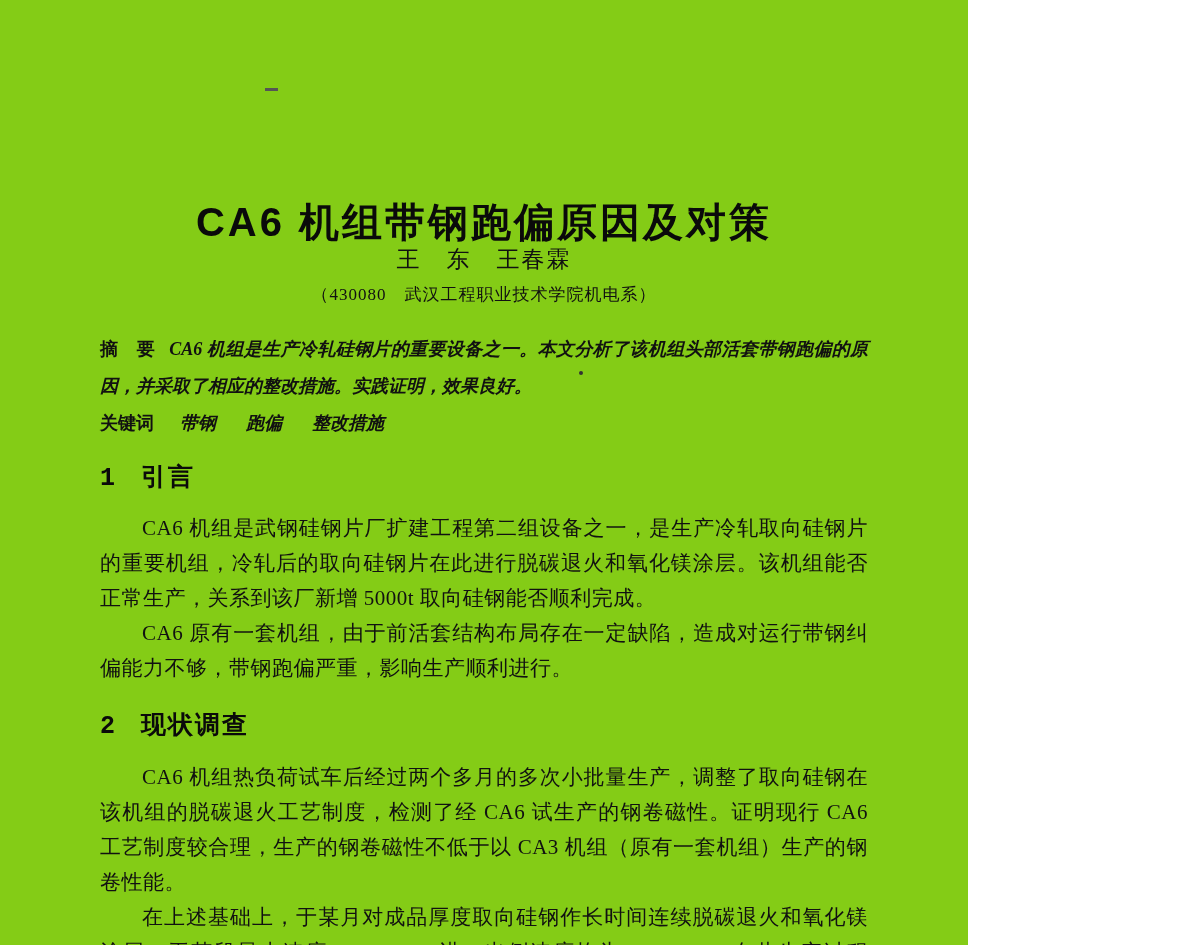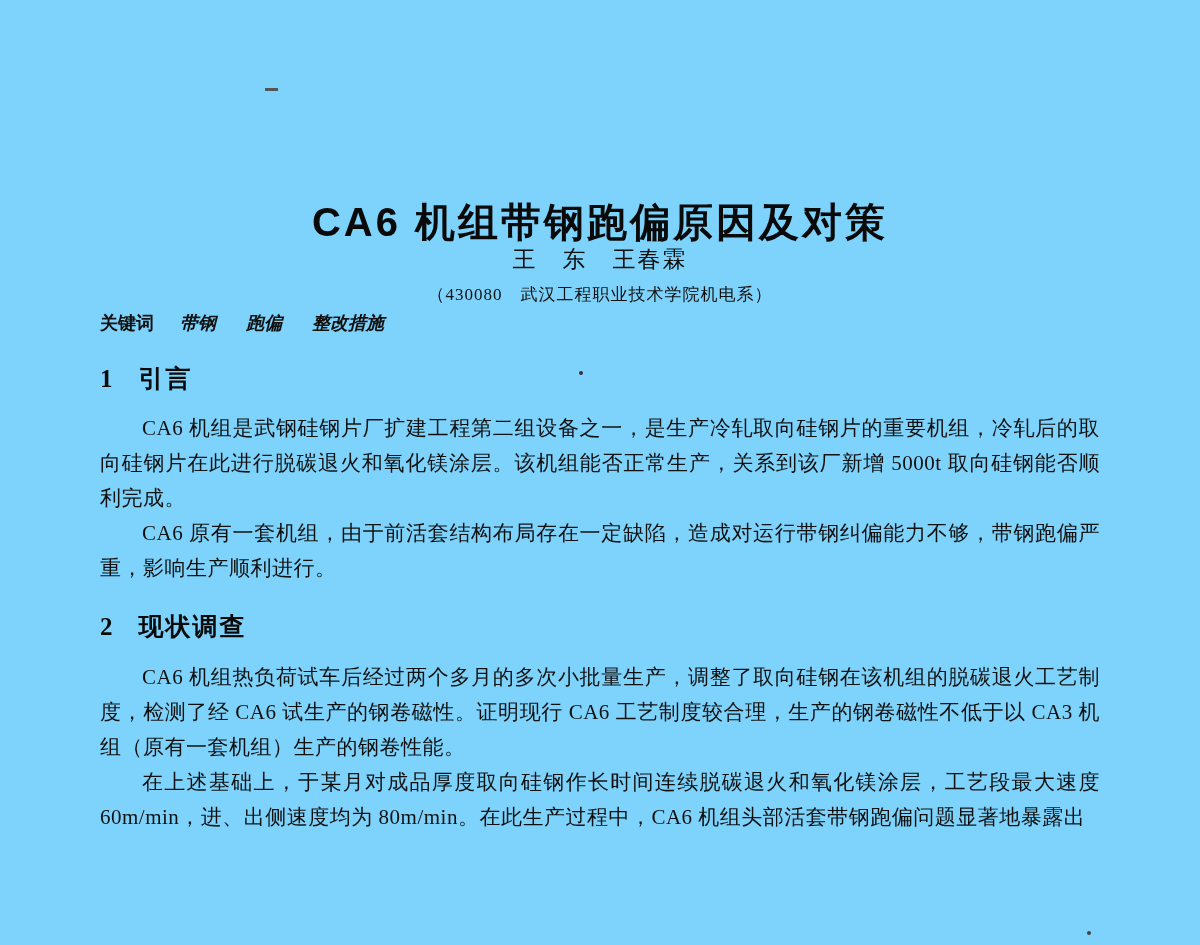--- a/index.html
+++ b/index.html
@@ -1,20 +1,20 @@
 <!DOCTYPE html>
 <html><head>
 <meta charset="utf-8">
 <style>
   html, body { margin: 0; padding: 0; background: #ffffff; }
   .page {
     position: relative;
-    width: 1200px;
+    width: 968px;
     height: 945px;
-    background: #7dd3fc;
+    background: #84cc16;
     color: #111111;
     overflow: hidden;
     font-family: "Liberation Serif", "DejaVu Serif", serif;
   }
   .content {
     padding: 0 100px;
   }
   .doc-title {
     margin: 198px 0 0 0;
     text-align: center;
@@ -63,21 +63,21 @@
     margin-right: 26px;
     margin-top: 48px;
   }
   .keywords .kw {
     font-style: italic;
     margin-right: 30px;
     margin-top: 20px;
   }
   .section-heading {
     margin: 25px 0 0 0;
-    font-family: Liberation Serif, serif;
+    font-family: Liberation Mono, monospace;
     font-size: 25px;
     font-weight: bold;
     letter-spacing: 2px;
     line-height: 1.25;
     color: #0a0a0a;
   }
   .section-heading .sec-no { margin-right: 26px; letter-spacing: 0; }
   .body-para {
     margin: 0;
     font-size: 21px;
@@ -102,20 +102,21 @@
   <div class="artifact artifact-dot-2"></div>
 
   <div class="content">
 
     <h1 class="doc-title">CA6 机组带钢跑偏原因及对策</h1>
 
     <div class="authors">王　东　王春霖</div>
 
     <div class="affiliation">（430080　武汉工程职业技术学院机电系）</div>
 
+    <p class="abstract"><span class="label">摘　要</span><span>CA6 机组是生产冷轧硅钢片的重要设备之一。本文分析了该机组头部活套带钢跑偏的原因，并采取了相应的整改措施。实践证明，效果良好。</span></p>
 
     <p class="keywords"><span class="label">关键词</span><span class="kw">带钢</span><span class="kw">跑偏</span><span class="kw">整改措施</span></p>
 
     <h2 class="section-heading"><span class="sec-no">1</span><span>引言</span></h2>
 
     <div class="para-group">
       <p class="body-para">CA6 机组是武钢硅钢片厂扩建工程第二组设备之一，是生产冷轧取向硅钢片的重要机组，冷轧后的取向硅钢片在此进行脱碳退火和氧化镁涂层。该机组能否正常生产，关系到该厂新增 5000t 取向硅钢能否顺利完成。</p>
       <p class="body-para">CA6 原有一套机组，由于前活套结构布局存在一定缺陷，造成对运行带钢纠偏能力不够，带钢跑偏严重，影响生产顺利进行。</p>
     </div>
 

